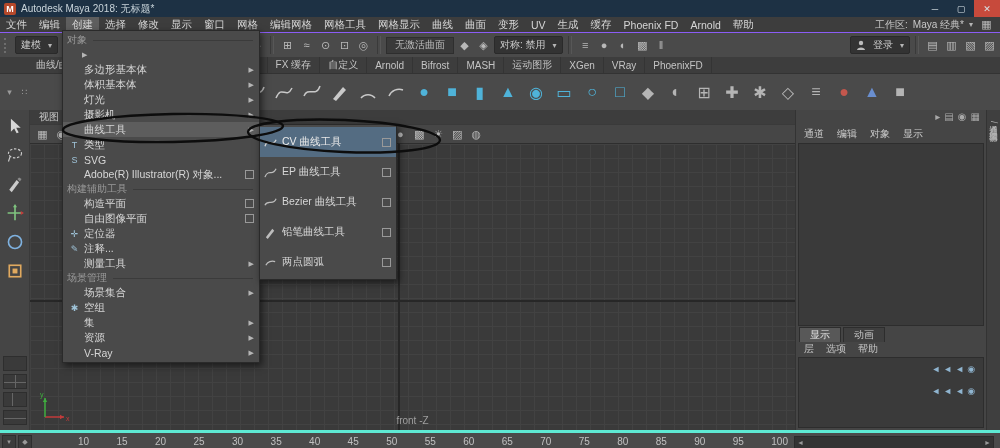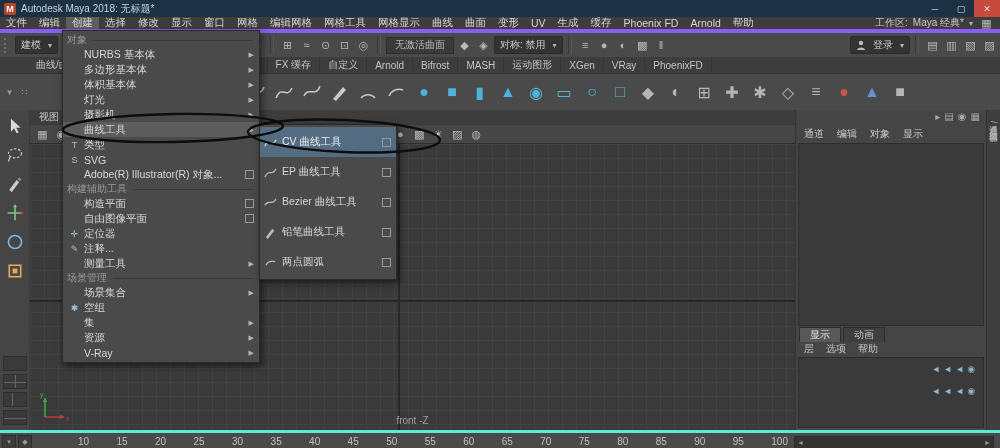--- a/index.html
+++ b/index.html
@@ -5,21 +5,21 @@
   html,body{margin:0;padding:0;background:#222;}
   #app{position:relative;width:1000px;height:448px;background:#454545;overflow:hidden;
        font-family:"Liberation Sans","DejaVu Sans",sans-serif;font-size:11px;color:#d0d0d0;}
   
   .titlebar{position:absolute;left:0;top:0;width:100%;height:17px;background:#1d3144;display:flex;align-items:center;color:#c9d4da;font-size:10px;}
   .mlogo{width:12px;height:12px;background:#b5482a;color:#fff;font-weight:bold;font-size:9px;display:flex;align-items:center;justify-content:center;margin:0 5px 0 4px;border-radius:2px;}
   .win-btns{margin-left:auto;display:flex;height:100%;}
   .win-btn{width:26px;display:flex;align-items:center;justify-content:center;font-size:9px;color:#d8e0e4;}
   .win-close{background:#c74a3c;}
   
-  .menubar{position:absolute;left:0;top:17px;width:100%;height:16px;background:#3d3d3d;display:flex;align-items:center;border-bottom:4px solid #8b5cf6;box-sizing:border-box;}
+  .menubar{position:absolute;left:0;top:17px;width:100%;height:16px;background:#3d3d3d;display:flex;align-items:center;border-bottom:1px solid #8b5cf6;box-sizing:border-box;}
   .mb-item{padding:0 6px;height:100%;display:flex;align-items:center;font-size:10.5px;color:#d6d6d6;}
   .mb-item.active{background:#5e5e5e;text-align:right;}
   .mb-right{margin-left:auto;display:flex;align-items:center;gap:5px;padding-right:5px;color:#c9c9c9;font-size:10px;}
   .caret{font-size:8px;color:#b5b5b5;}
   
   .statusline{position:absolute;left:0;top:33px;width:100%;height:24px;background:#4a4a4a;display:flex;align-items:center;gap:2px;padding:0 2px;box-sizing:border-box;}
   .grip{width:5px;height:15px;border-left:2px dotted #6d6d6d;margin:0 2px;}
   .dd{background:#333;border:1px solid #2a2a2a;height:16px;display:flex;align-items:center;padding:0 5px;gap:7px;font-size:10px;color:#ccc;border-radius:2px;}
   .sep{width:2px;height:18px;border-left:1px solid #3a3a3a;border-right:1px solid #575757;margin:0 3px;}
   .ic{width:17px;height:18px;display:flex;align-items:center;justify-content:center;color:#b8b8b8;font-size:11px;}
@@ -434,21 +434,20 @@
       <span>►</span>
     </div>
   </div>
 
   <div class="create-menu">
     <div class="cm-header">
         <span>对象</span>
       </div>
     <div class="cm-row">
         <span class="cm-ico"></span>
-        <span class="cm-label">NURBS 基本体</span>
         <span class="cm-arrow">▶</span>
       </div>
     <div class="cm-row">
         <span class="cm-ico"></span>
         <span class="cm-label">多边形基本体</span>
         <span class="cm-arrow">▶</span>
       </div>
     <div class="cm-row">
         <span class="cm-ico"></span>
         <span class="cm-label">体积基本体</span>

